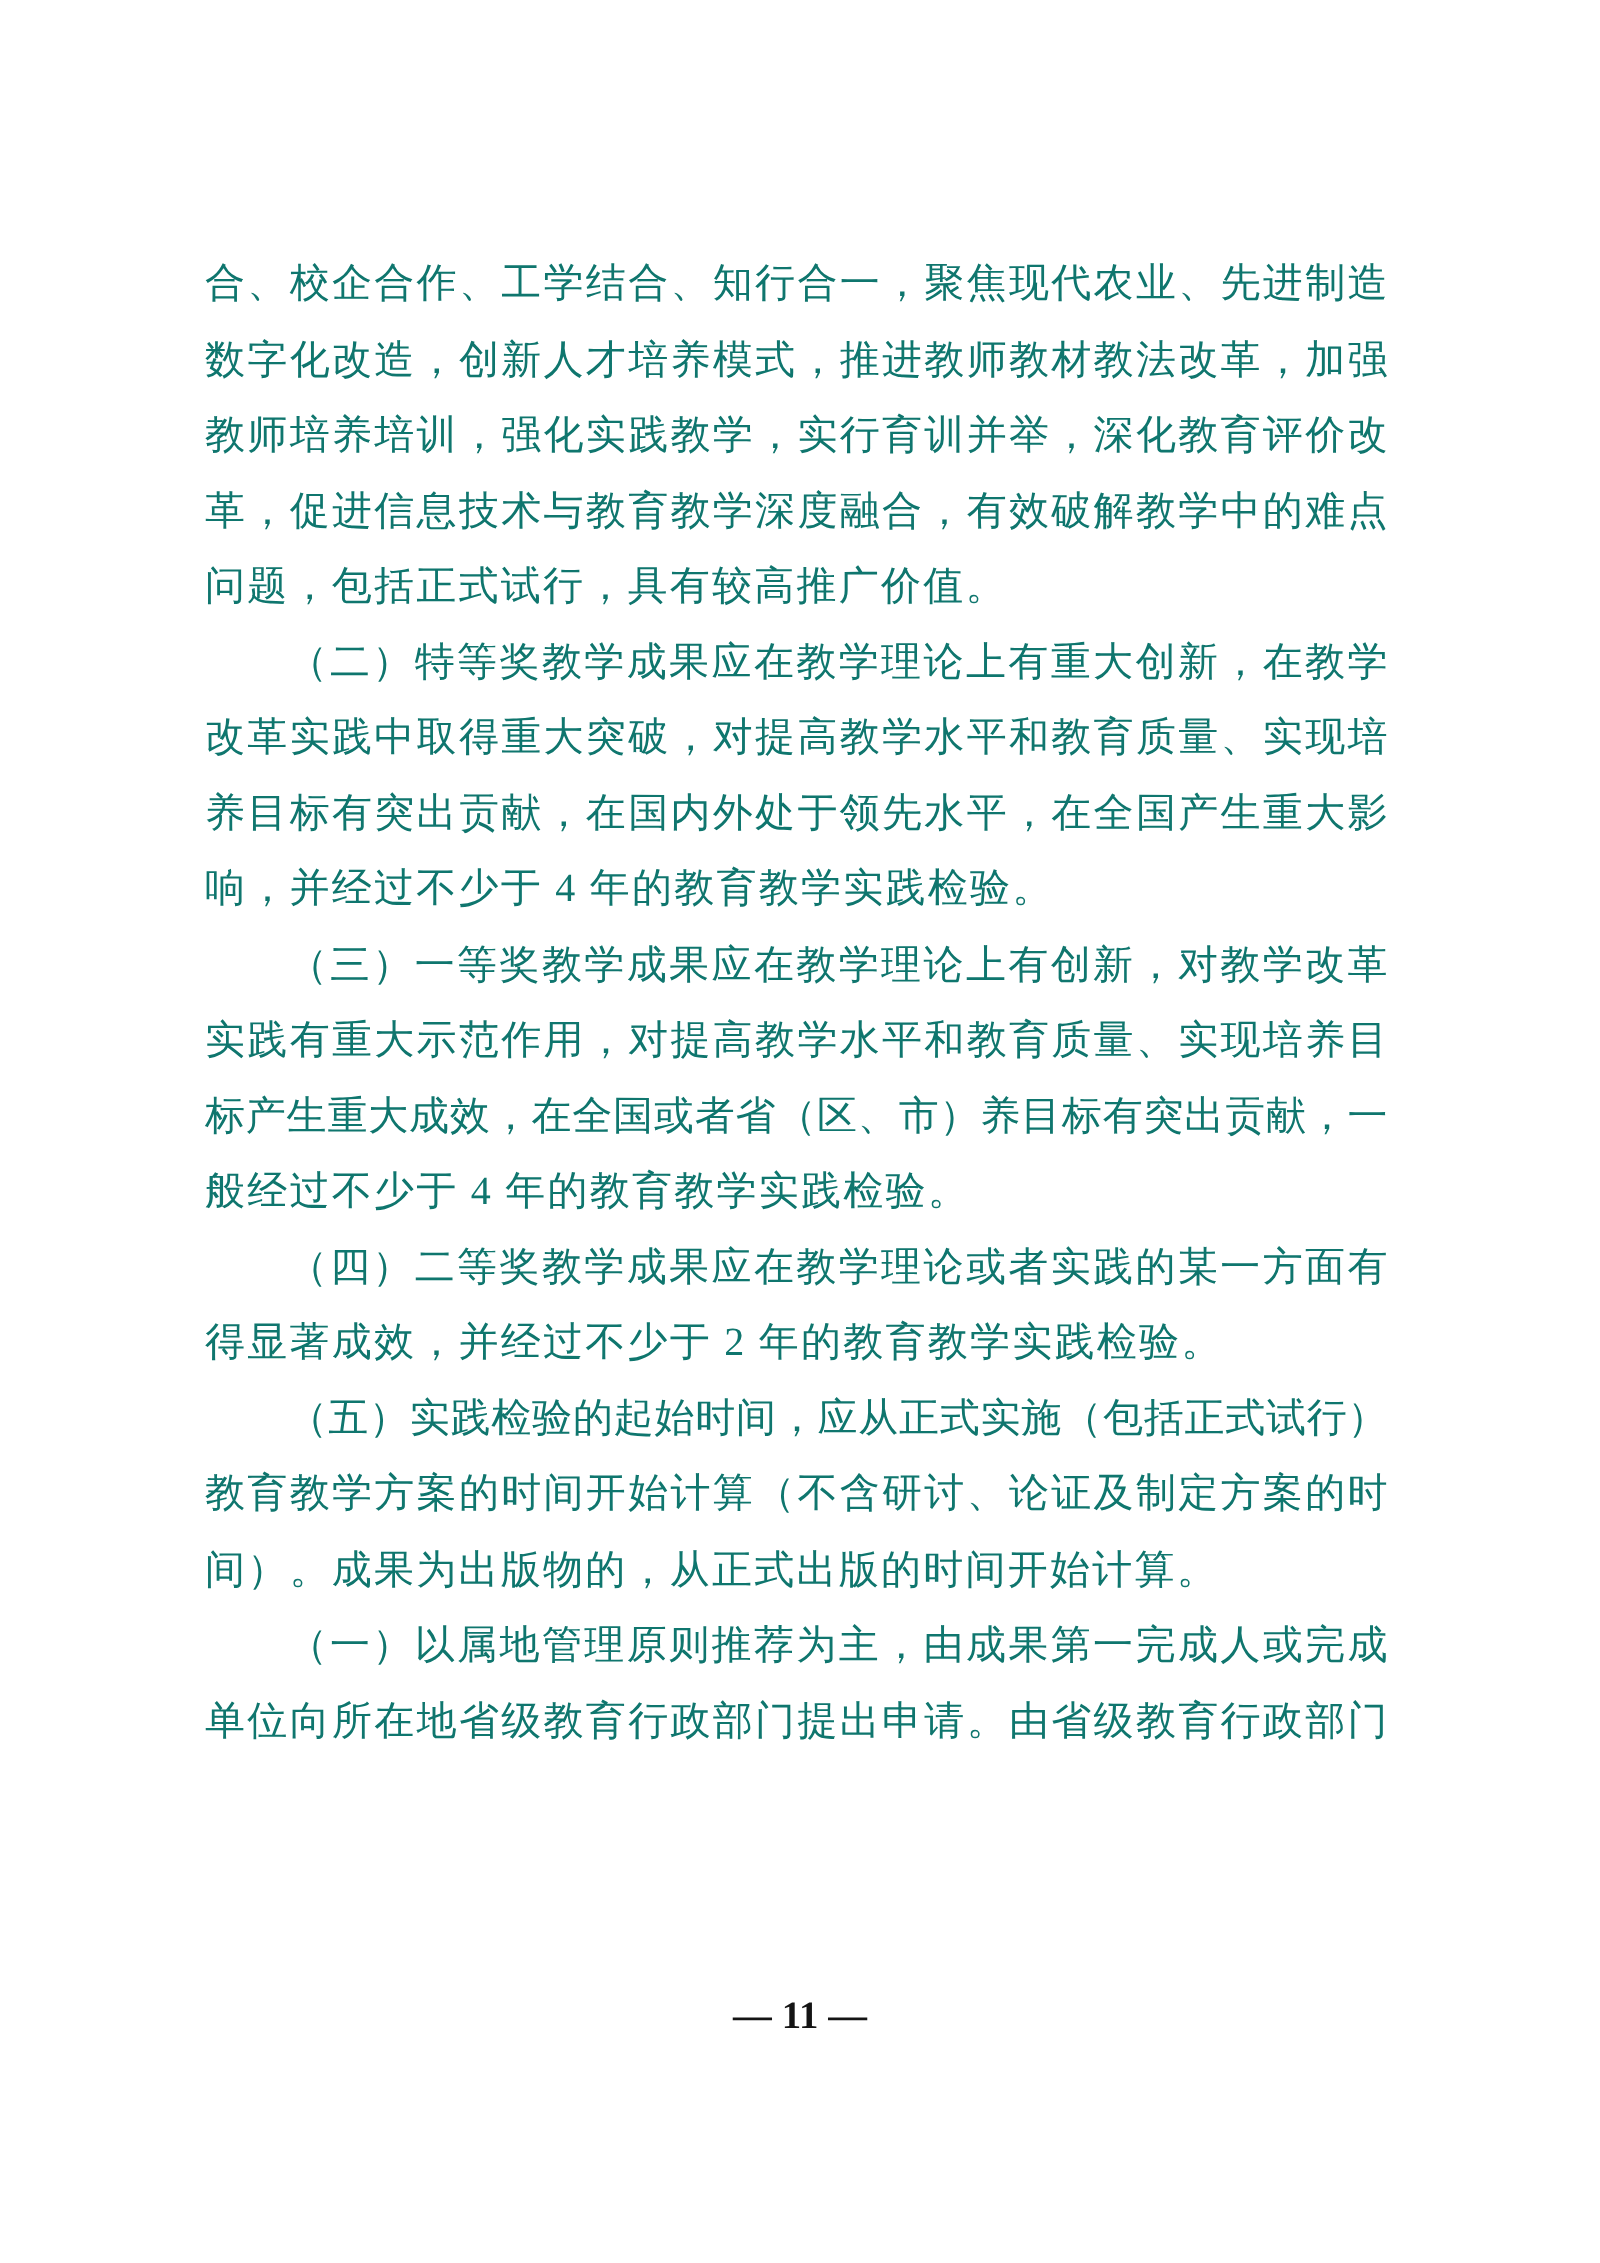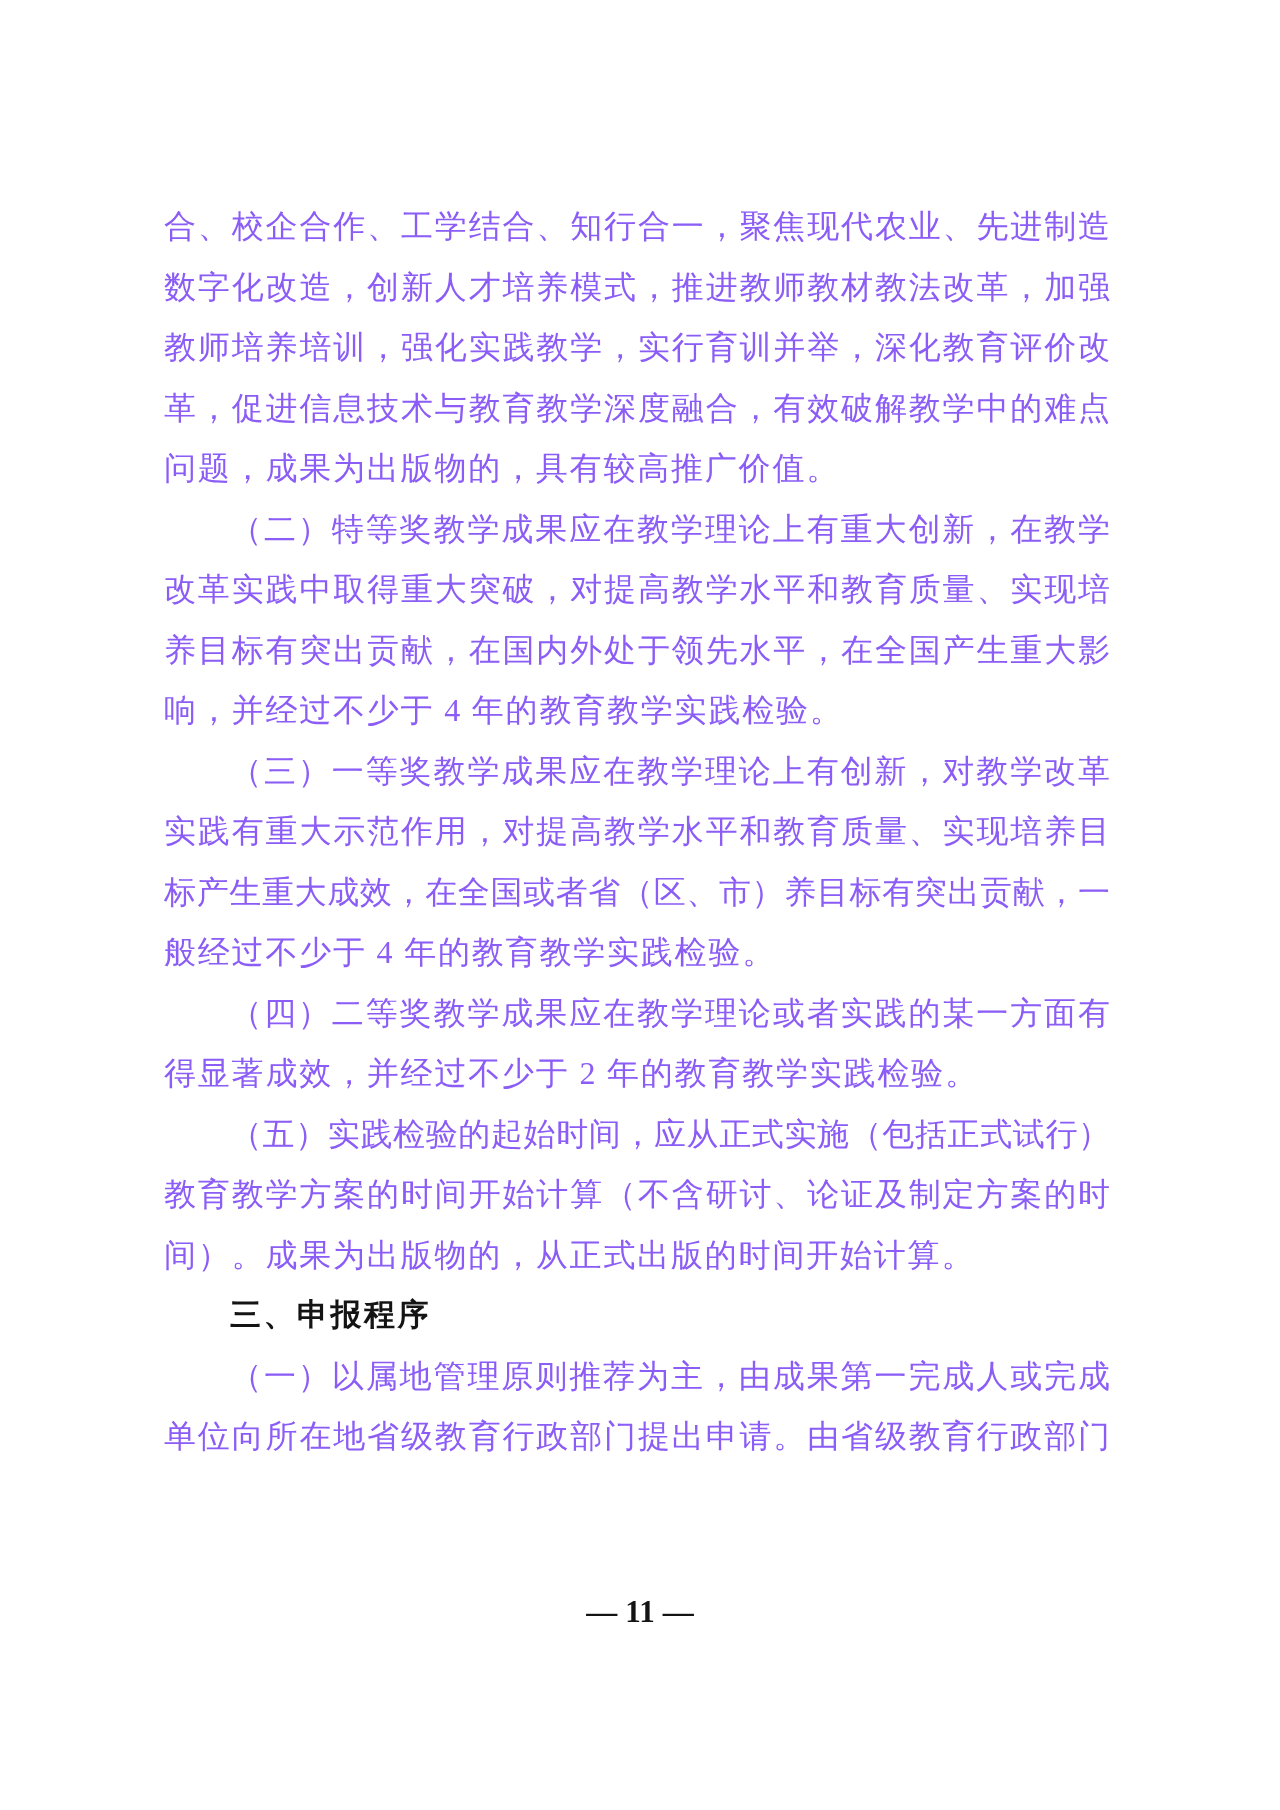--- a/index.html
+++ b/index.html
@@ -18,21 +18,21 @@
     position: absolute;
     left: 164px;
     top: 196px;
     width: 946px;
   }
   .line {
     height: 60.5px;
     font-family: "Liberation Serif", "DejaVu Serif", serif;
     font-size: 32px;
     line-height: 60.5px;
-    color: #8b5cf6;
+    color: #0f766e;
     text-align: left;
     white-space: normal;
   }
   .line.fill {
     text-align: justify;
     text-align-last: justify;
     text-justify: inter-character;
   }
   .line:not(.fill):not(.bold) {
     letter-spacing: 1.8px;
@@ -65,33 +65,32 @@
 </style>
 </head>
 <body>
 
 <div class="page">
   <div class="doc">
       <div class="line fill">合、校企合作、工学结合、知行合一，聚焦现代农业、先进制造</div>
       <div class="line fill">数字化改造，创新人才培养模式，推进教师教材教法改革，加强</div>
       <div class="line fill">教师培养培训，强化实践教学，实行育训并举，深化教育评价改</div>
       <div class="line fill">革，促进信息技术与教育教学深度融合，有效破解教学中的难点</div>
-      <div class="line">问题，成果为出版物的，具有较高推广价值。</div>
+      <div class="line">问题，包括正式试行，具有较高推广价值。</div>
       <div class="line fill indent">（二）特等奖教学成果应在教学理论上有重大创新，在教学</div>
       <div class="line fill">改革实践中取得重大突破，对提高教学水平和教育质量、实现培</div>
       <div class="line fill">养目标有突出贡献，在国内外处于领先水平，在全国产生重大影</div>
       <div class="line">响，并经过不少于 4 年的教育教学实践检验。</div>
       <div class="line fill indent">（三）一等奖教学成果应在教学理论上有创新，对教学改革</div>
       <div class="line fill">实践有重大示范作用，对提高教学水平和教育质量、实现培养目</div>
       <div class="line fill">标产生重大成效，在全国或者省（区、市）养目标有突出贡献，一</div>
       <div class="line">般经过不少于 4 年的教育教学实践检验。</div>
       <div class="line fill indent">（四）二等奖教学成果应在教学理论或者实践的某一方面有</div>
       <div class="line">得显著成效，并经过不少于 2 年的教育教学实践检验。</div>
       <div class="line fill indent">（五）实践检验的起始时间，应从正式实施（包括正式试行）</div>
       <div class="line fill">教育教学方案的时间开始计算（不含研讨、论证及制定方案的时</div>
       <div class="line">间）。成果为出版物的，从正式出版的时间开始计算。</div>
-      <div class="line indent bold">三、申报程序</div>
       <div class="line fill indent">（一）以属地管理原则推荐为主，由成果第一完成人或完成</div>
       <div class="line fill">单位向所在地省级教育行政部门提出申请。由省级教育行政部门</div>
     </div>
   <div class="footer"><span>—</span><span class="pgnum">11</span><span>—</span>
   </div>
 </div>
 
 </body></html>

